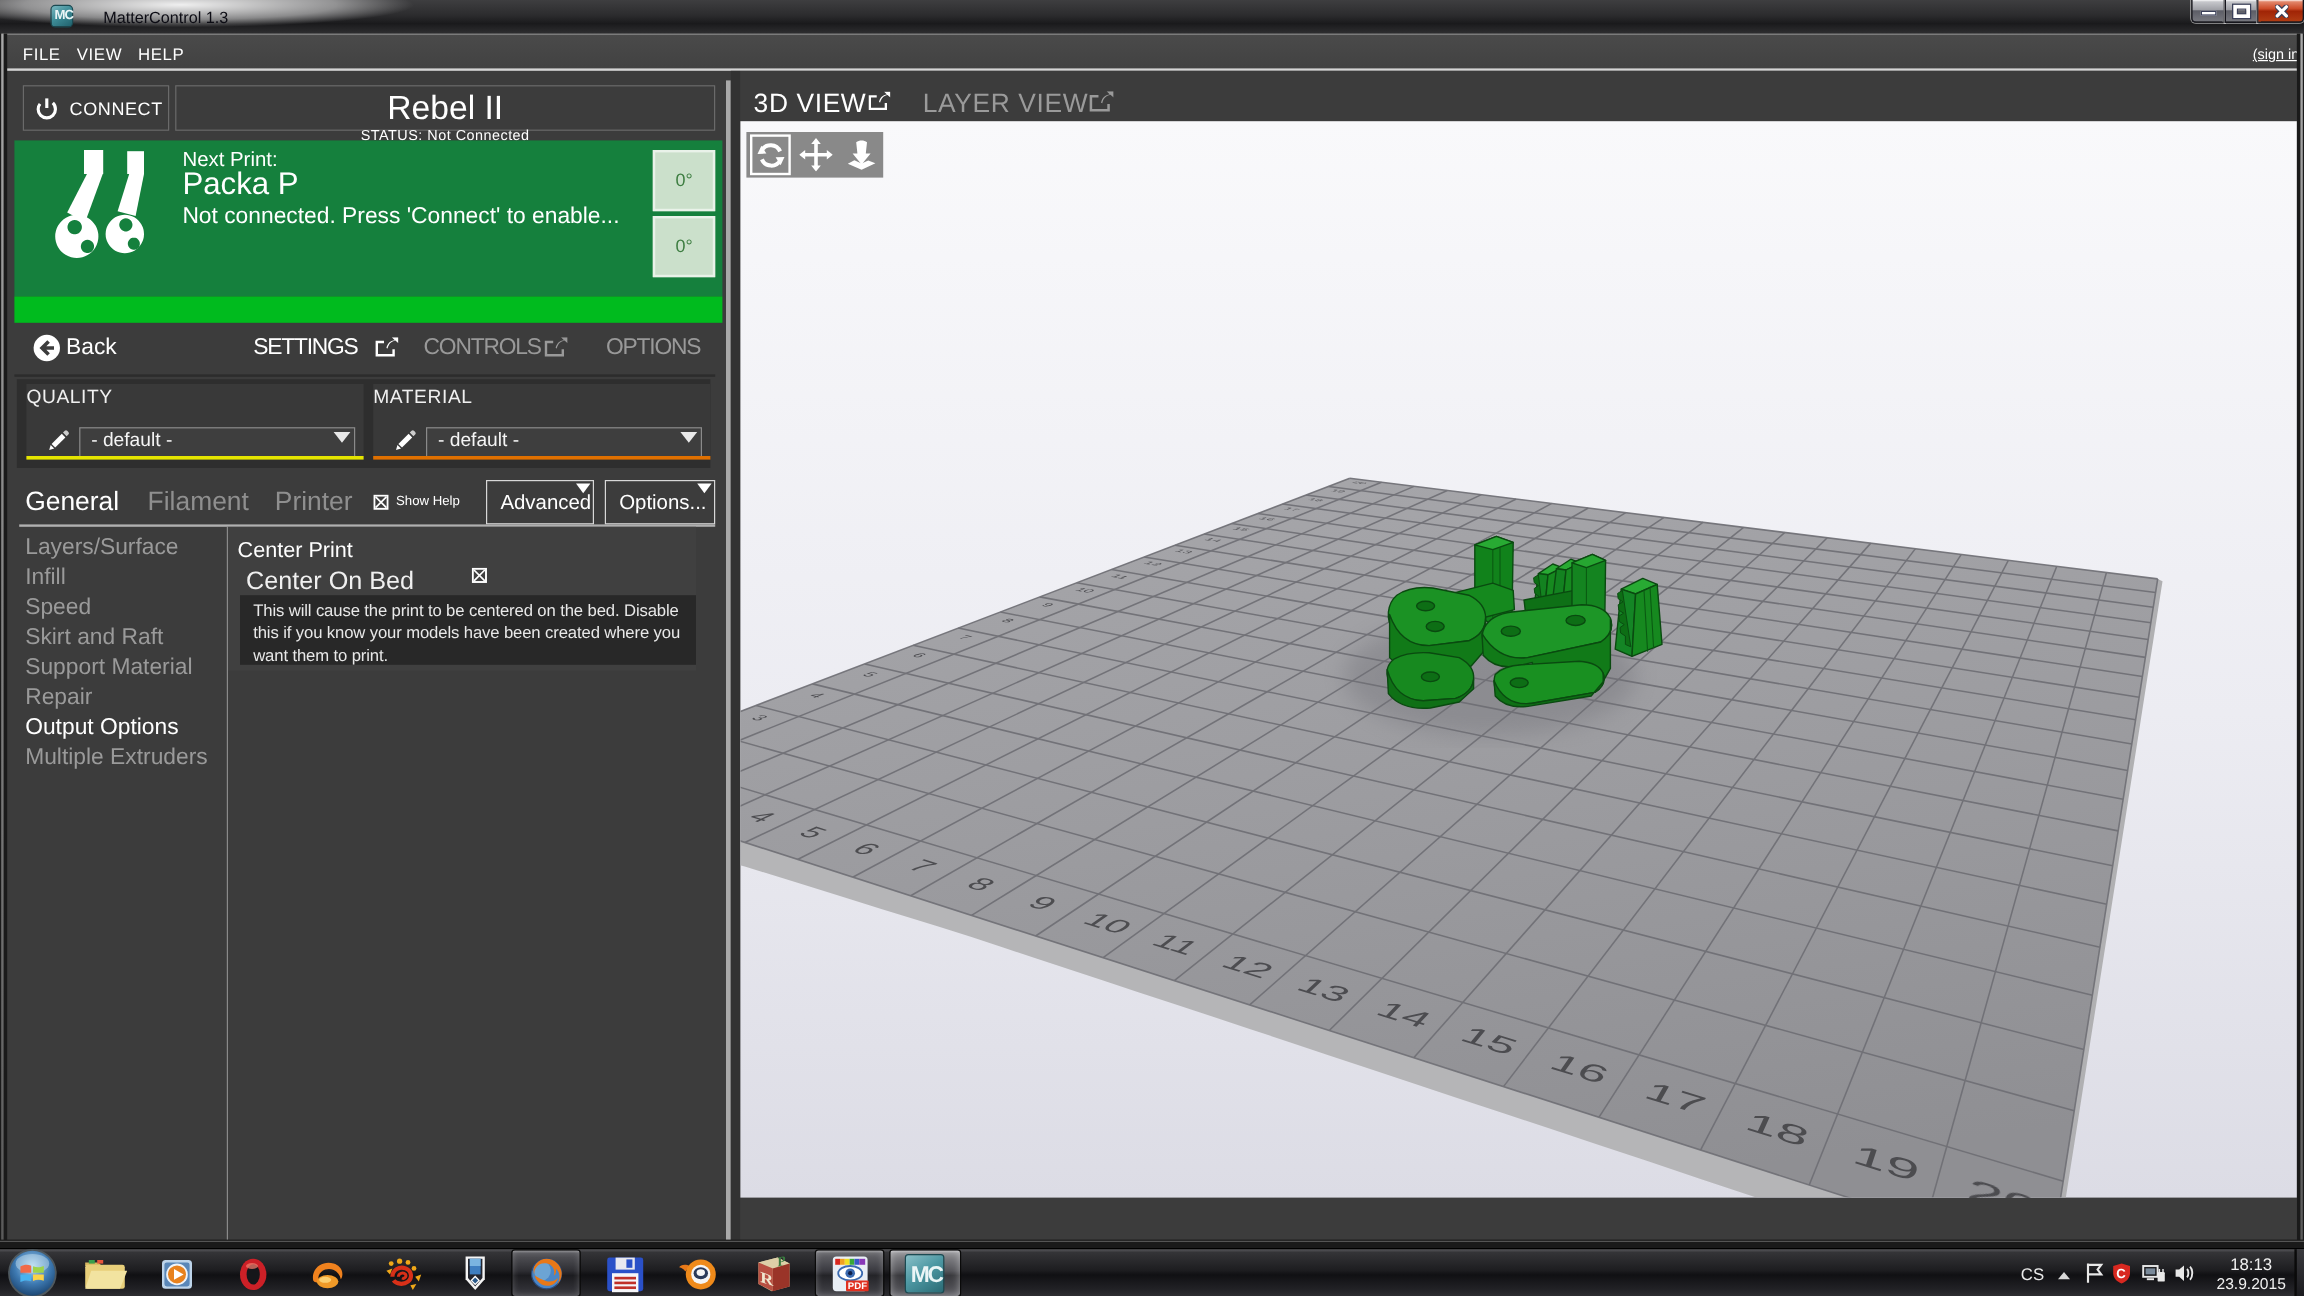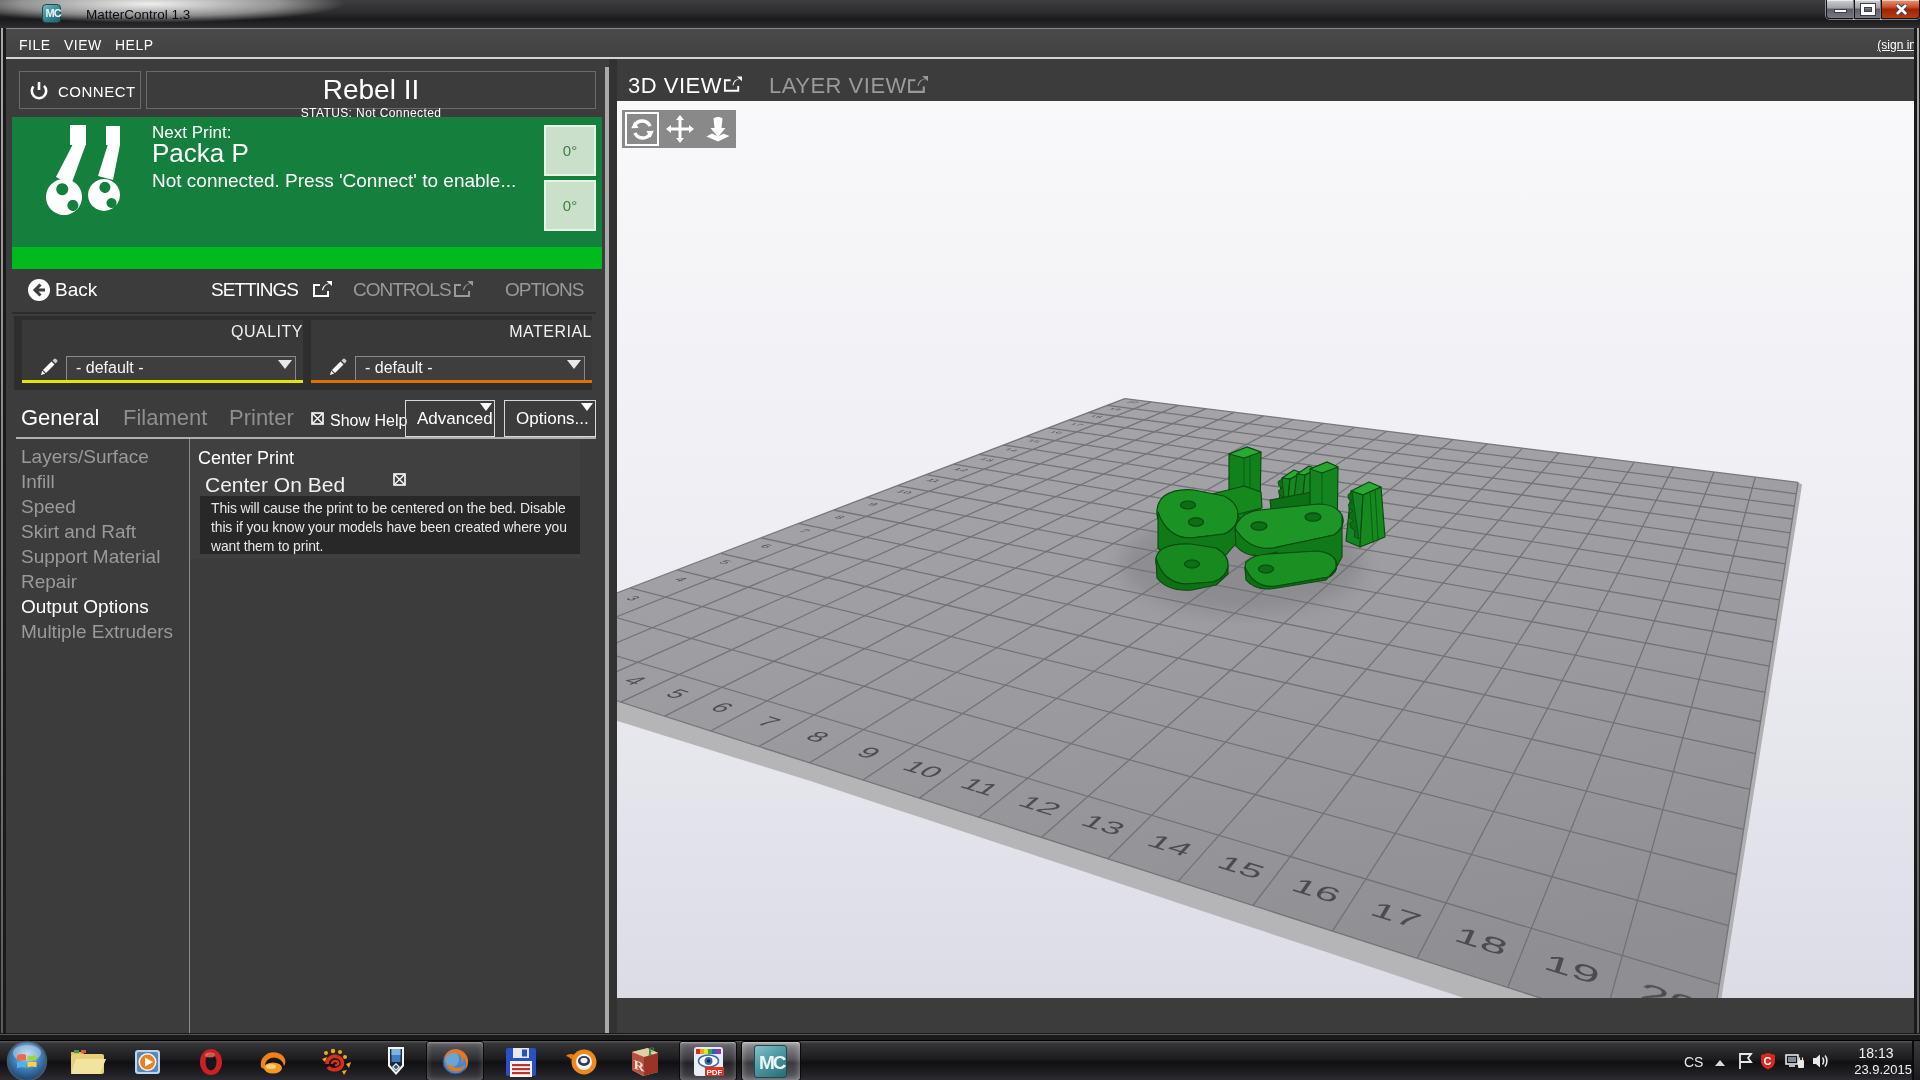--- a/index.html
+++ b/index.html
@@ -41,31 +41,31 @@
 #backcirc{position:absolute;left:16px;top:10px;width:22px;height:22px;border-radius:50%;background:#fff}
 #backcirc svg{position:absolute;left:3px;top:3px}
 #backtxt{position:absolute;left:43px;top:10px;font-size:19px;color:#fff}
 #settingstab{position:absolute;left:199px;top:10px;font-size:19px;color:#fff;letter-spacing:-1px}
 #controlstab{position:absolute;left:341px;top:10px;font-size:19px;color:#999;letter-spacing:-1px}
 #optionstab{position:absolute;left:493px;top:10px;font-size:19px;color:#999;letter-spacing:-1px}
 #navsep{position:absolute;left:12px;top:312px;width:584px;height:2px;background:#2c2c2c}
 
 #qmrow{position:absolute;left:14px;top:316px;width:578px;height:74px;background:#2e2e2e}
 .qbox{position:absolute;top:4px;width:281px;height:62px;background:#393939}
-.qbox .lbl{position:absolute;top:3px;width:100%;text-align:right;font-size:16px;color:#f0f0f0;letter-spacing:.5px}
+.qbox .lbl{position:absolute;top:3px;width:100%;text-align:left;font-size:16px;color:#f0f0f0;letter-spacing:.5px}
 .dd{position:absolute;top:36px;height:25px;background:#3e3e3e;border:1px solid #8a8a8a;color:#f5f5f5;font-size:16px}
 .dd span{position:absolute;left:9px;top:2px}
 .ddtri{position:absolute;right:3px;top:3px;width:0;height:0;border-left:7px solid transparent;border-right:7px solid transparent;border-top:9px solid #e8e8e8}
 .underline{position:absolute;top:60px;height:3px}
 .pencil{position:absolute;top:38px}
 
 #tab-general{position:absolute;left:21px;top:405px;font-size:22px;color:#fff}
 #tab-filament{position:absolute;left:123px;top:405px;font-size:22px;color:#8f8f8f}
 #tab-printer{position:absolute;left:229px;top:405px;font-size:22px;color:#8f8f8f}
-#showhelp{position:absolute;left:311px;top:412px;font-size:16px;color:#fff}
+#showhelp{position:absolute;left:311px;top:412px;font-size:11px;color:#fff}
 .topbtn{position:absolute;top:400px;height:37px;border:1px solid #d8d8d8;color:#fff;font-size:17px}
 .topbtn .cap{position:absolute;left:11px;top:8px}
 .btntri{position:absolute;right:2px;top:2px;width:0;height:0;border-left:6px solid transparent;border-right:6px solid transparent;border-top:8px solid #fff}
 #tabsep{position:absolute;left:16px;top:437px;width:580px;height:2px;background:#b0b0b0}
 
 #sidebar div{position:absolute;left:21px;font-size:19px;color:#9a9a9a;white-space:nowrap}
 #sidesep{position:absolute;left:189px;top:439px;width:1px;height:596px;background:#8a8a8a}
 #contentpanel{position:absolute;left:190px;top:439px;width:390px;height:120px;background:#404040}
 #cp-title{position:absolute;left:198px;top:448px;font-size:18px;color:#fff}
 #cp-row{position:absolute;left:205px;top:473px;font-size:21px;color:#f0f0f0}
@@ -551,15 +551,15 @@
       <rect x="3" y="5" width="8" height="5" fill="#7a8a9a"></rect>
       <path d="M4 14 L10 14" stroke="#e8e8e8" stroke-width="1.6"></path>
       <rect x="13" y="8" width="6" height="8" rx="1" fill="#e8e8e8"></rect>
       <path d="M14.5 8 L14.5 5.5 M17.5 8 L17.5 5.5" stroke="#e8e8e8" stroke-width="1.2"></path>
     </svg>
 <svg style="position:absolute;left:1812px;top:11px" width="18" height="18" viewBox="0 0 18 18">
       <path d="M1 6 L4 6 L8 2.5 L8 15.5 L4 12 L1 12 Z" fill="#e8e8e8"></path>
       <path d="M10.5 5.5 C12 7 12 11 10.5 12.5 M13 3.5 C15.5 6 15.5 12 13 14.5" stroke="#e8e8e8" stroke-width="1.6" fill="none"></path>
     </svg>
 <div style="position:absolute;left:1845px;top:4px;width:62px;text-align:center;font-size:14px;color:#f0f0f0">18:13</div>
-<div style="position:absolute;left:1840px;top:21px;width:72px;text-align:right;font-size:13px;color:#f0f0f0">23.9.2015</div>
+<div style="position:absolute;left:1840px;top:21px;width:72px;text-align:center;font-size:13px;color:#f0f0f0">23.9.2015</div>
 <div style="position:absolute;left:1912px;top:0;width:8px;height:40px;background:linear-gradient(180deg,#3a3a3e,#1a1a1e);border-left:2px solid #0a0a0a"></div>
 </div>
 
 </body></html>

